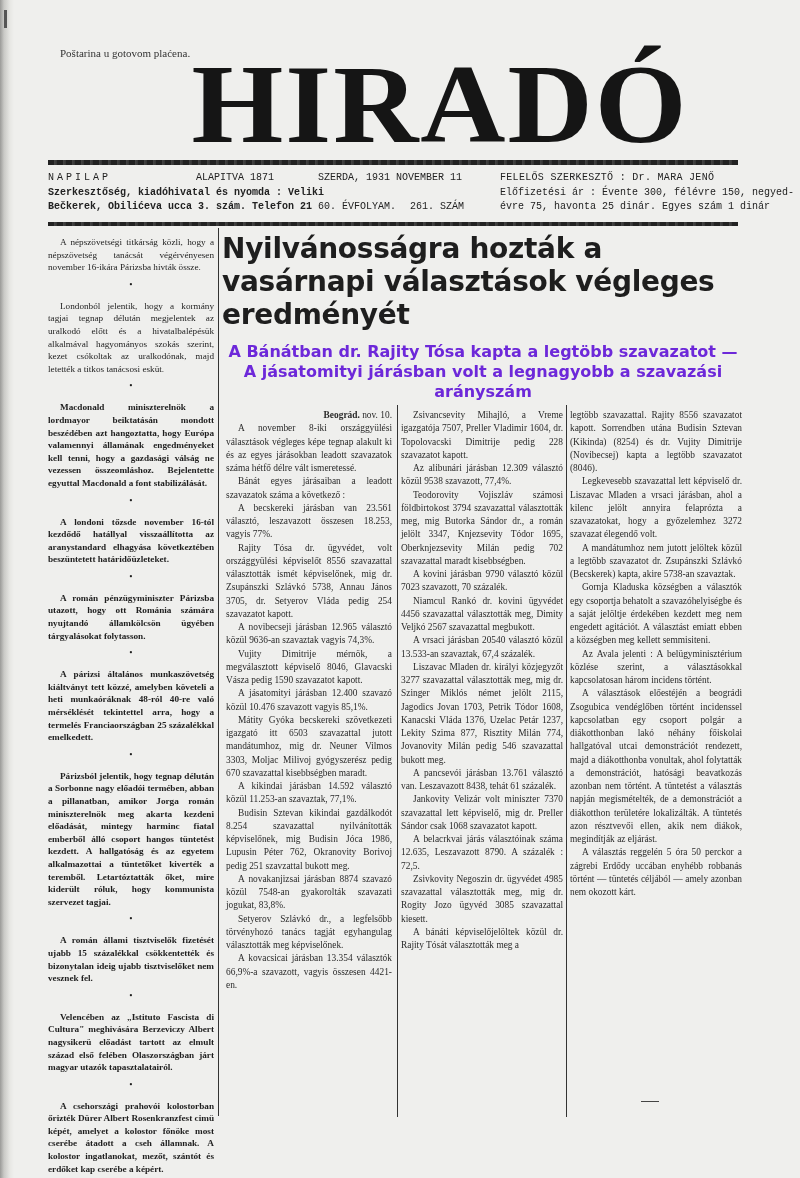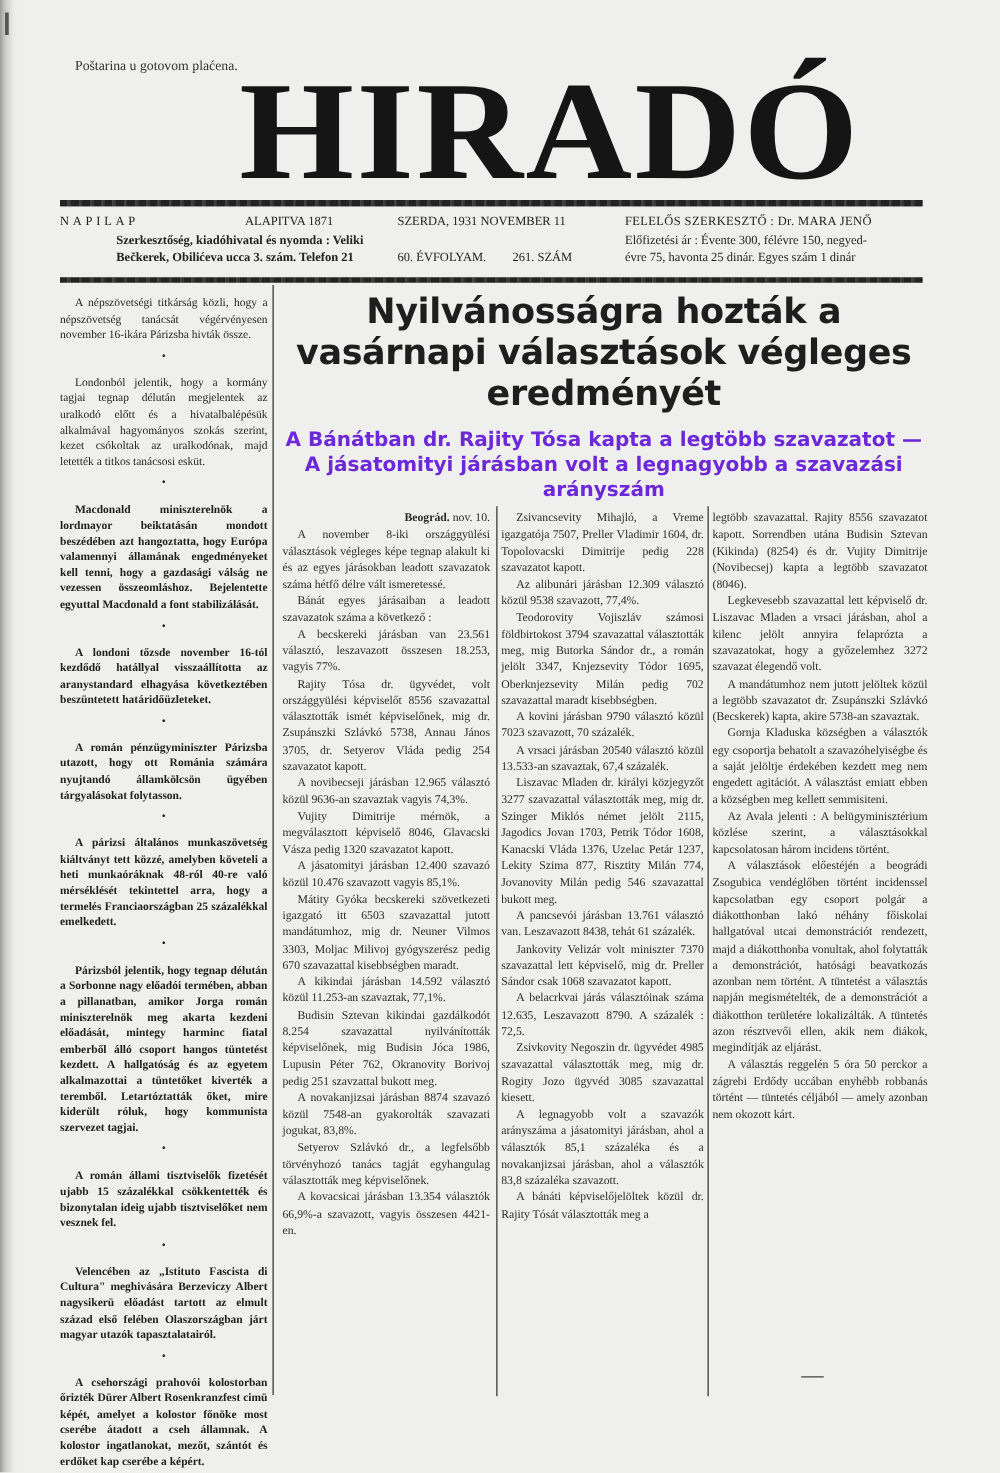--- a/index.html
+++ b/index.html
@@ -8,31 +8,31 @@
   .edge{position:absolute;left:0;top:0;width:14px;height:1178px;
         background:linear-gradient(90deg,#9a9a98 0,#c9c9c6 4px,#e7e7e4 10px,#efefed 14px);}
   .edge-mark{position:absolute;left:4px;top:10px;width:3px;height:18px;background:#555;}
   .postage{position:absolute;left:60px;top:47px;font-size:11px;color:#333;}
   .title{position:absolute;left:95px;top:52px;width:690px;height:106px;
          font-family:"Liberation Serif","DejaVu Serif",serif;font-weight:bold;
          font-size:118px;line-height:106px;letter-spacing:2px;color:#151515;
          text-align:center;transform:scaleY(0.95);}
   .rule-thick{position:absolute;left:48px;width:690px;height:5px;background:#2a2a2a;
               background-image:repeating-linear-gradient(90deg,#222 0,#222 6px,#444 6px,#333 9px);}
-  .mast{position:absolute;font-size:10px;line-height:14px;white-space:nowrap;color:#222;}
-  .mast b{font-weight:bold;margin-left:45px;}
+  .mast{position:absolute;font-size:10px;line-height:14px;white-space:nowrap;color:#222;font-family:Liberation Mono, monospace;}
+  .mast b{font-weight:bold;}
   .spaced{letter-spacing:3px;}
   .vrule{position:absolute;width:1px;background:#333;}
   .col{position:absolute;font-size:9.4px;line-height:13.25px;text-align:justify;color:#2a2a2a;}
   .col p{margin:0;text-indent:12px;}
   .left-col{left:48px;top:236px;width:166px;font-weight:bold;font-size:9.2px;line-height:12.6px;color:#1e1e1e;}
   .left-col p{margin:0 0 0 0;text-indent:12px;}
   .bullet{text-align:center;margin:6px 0 10px 0;font-size:8px;line-height:10px;}
   .left-col .lead{font-weight:normal;}
-  .head1{position:absolute;left:222px;top:232px;width:522px;text-align:center;
+  .head1{position:absolute;left:222px;top:232px;width:522px;text-align:left;
          font-family:"DejaVu Sans","Liberation Sans",sans-serif;font-weight:bold;
          font-size:28px;line-height:33px;color:#1e1e1e;letter-spacing:-0.3px;}
   .head2{position:absolute;left:222px;top:342px;width:522px;text-align:center;
          font-family:"DejaVu Sans","Liberation Sans",sans-serif;font-weight:bold;
          font-size:16px;line-height:20px;color:#6d28d9;}
   .dateline{text-align:right;text-indent:0!important;}
   .dateline b{font-weight:bold;text-align:right;}
   .endrule{position:absolute;left:641px;top:1101px;width:18px;height:1px;background:#444;}
 </style>
 </head>
@@ -89,42 +89,42 @@
 <div class="head1">Nyilvánosságra hozták a vasárnapi választások végleges eredményét</div>
 <div class="head2">A Bánátban dr. Rajity Tósa kapta a legtöbb szavazatot — A jásatomityi járásban volt a legnagyobb a szavazási arányszám</div>
 
 <div class="col" style="left:226px;top:409px;width:166px">
   <p class="dateline"><b>Beográd.</b> <span>nov. 10.</span></p>
   <p>A november 8-iki országgyülési választások végleges képe tegnap alakult ki és az egyes járásokban leadott szavazatok száma hétfő délre vált ismeretessé.</p>
   <p>Bánát egyes járásaiban a leadott szavazatok száma a következő :</p>
   <p>A becskereki járásban van 23.561 választó, leszavazott összesen 18.253, vagyis 77%.</p>
   <p>Rajity Tósa dr. ügyvédet, volt országgyülési képviselőt 8556 szavazattal választották ismét képviselőnek, mig dr. Zsupánszki Szlávkó 5738, Annau János 3705, dr. Setyerov Vláda pedig 254 szavazatot kapott.</p>
   <p>A novibecseji járásban 12.965 választó közül 9636-an szavaztak vagyis 74,3%.</p>
-  <p>Vujity Dimitrije mérnök, a megválasztott képviselő 8046, Glavacski Vásza pedig 1320 szavazatot kapott.</p>
+  <p>Vujity Dimitrije mérnök, a megválasztott képviselő 8046, Glavacski Vásza pedig 1590 szavazatot kapott.</p>
   <p>A jásatomityi járásban 12.400 szavazó közül 10.476 szavazott vagyis 85,1%.</p>
   <p>Mátity Gyóka becskereki szövetkezeti igazgató itt 6503 szavazattal jutott mandátumhoz, mig dr. Neuner Vilmos 3303, Moljac Milivoj gyógyszerész pedig 670 szavazattal kisebbségben maradt.</p>
   <p>A kikindai járásban 14.592 választó közül 11.253-an szavaztak, 77,1%.</p>
   <p>Budisin Sztevan kikindai gazdálkodót 8.254 szavazattal nyilvánították képviselőnek, mig Budisin Jóca 1986, Lupusin Péter 762, Okranovity Borivoj pedig 251 szavzattal bukott meg.</p>
   <p>A novakanjizsai járásban 8874 szavazó közül 7548-an gyakorolták szavazati jogukat, 83,8%.</p>
   <p>Setyerov Szlávkó dr., a legfelsőbb törvényhozó tanács tagját egyhangulag választották meg képviselőnek.</p>
   <p>A kovacsicai járásban 13.354 választók 66,9%-a szavazott, vagyis összesen 4421-en.</p>
 </div>
 
 <div class="col" style="left:401px;top:409px;width:162px">
   <p>Zsivancsevity Mihajló, a Vreme igazgatója 7507, Preller Vladimir 1604, dr. Topolovacski Dimitrije pedig 228 szavazatot kapott.</p>
   <p>Az alibunári járásban 12.309 választó közül 9538 szavazott, 77,4%.</p>
   <p>Teodorovity Vojiszláv számosi földbirtokost 3794 szavazattal választották meg, mig Butorka Sándor dr., a román jelölt 3347, Knjezsevity Tódor 1695, Oberknjezsevity Milán pedig 702 szavazattal maradt kisebbségben.</p>
   <p>A kovini járásban 9790 választó közül 7023 szavazott, 70 százalék.</p>
+  <p>Niamcul Rankó dr. kovini ügyvédet 4456 szavazattal választották meg, Dimity Veljkó 2567 szavazattal megbukott.</p>
   <p>A vrsaci járásban 20540 választó közül 13.533-an szavaztak, 67,4 százalék.</p>
   <p>Liszavac Mladen dr. királyi közjegyzőt 3277 szavazattal választották meg, mig dr. Szinger Miklós német jelölt 2115, Jagodics Jovan 1703, Petrik Tódor 1608, Kanacski Vláda 1376, Uzelac Petár 1237, Lekity Szima 877, Risztity Milán 774, Jovanovity Milán pedig 546 szavazattal bukott meg.</p>
   <p>A pancsevói járásban 13.761 választó van. Leszavazott 8438, tehát 61 százalék.</p>
   <p>Jankovity Velizár volt miniszter 7370 szavazattal lett képviselő, mig dr. Preller Sándor csak 1068 szavazatot kapott.</p>
   <p>A belacrkvai járás választóinak száma 12.635, Leszavazott 8790. A százalék : 72,5.</p>
   <p>Zsivkovity Negoszin dr. ügyvédet 4985 szavazattal választották meg, mig dr. Rogity Jozo ügyvéd 3085 szavazattal kiesett.</p>
-  <p>A legnagyobb volt a szavazók arányszáma a jásatomityi járásban, ahol a választók 85,1 százaléka és a novakanjizsai járásban, ahol a választók 83,8 százaléka szavazott.</p>
   <p>A bánáti képviselőjelöltek közül dr. Rajity Tósát választották meg a</p>
 </div>
 
 <div class="col" style="left:570px;top:409px;width:172px">
   <p style="text-indent:0">legtöbb szavazattal. Rajity 8556 szavazatot kapott. Sorrendben utána Budisin Sztevan (Kikinda) (8254) és dr. Vujity Dimitrije (Novibecsej) kapta a legtöbb szavazatot (8046).</p>
   <p>Legkevesebb szavazattal lett képviselő dr. Liszavac Mladen a vrsaci járásban, ahol a kilenc jelölt annyira felaprózta a szavazatokat, hogy a győzelemhez 3272 szavazat élegendő volt.</p>
   <p>A mandátumhoz nem jutott jelöltek közül a legtöbb szavazatot dr. Zsupánszki Szlávkó (Becskerek) kapta, akire 5738-an szavaztak.</p>
   <p>Gornja Kladuska községben a választók egy csoportja behatolt a szavazóhelyiségbe és a saját jelöltje érdekében kezdett meg nem engedett agitációt. A választást emiatt ebben a községben meg kellett semmisiteni.</p>
   <p>Az Avala jelenti : A belügyminisztérium közlése szerint, a választásokkal kapcsolatosan három incidens történt.</p>
   <p>A választások előestéjén a beográdi Zsogubica vendéglőben történt incidenssel kapcsolatban egy csoport polgár a diákotthonban lakó néhány főiskolai hallgatóval utcai demonstrációt rendezett, majd a diákotthonba vonultak, ahol folytatták a demonstrációt, hatósági beavatkozás azonban nem történt. A tüntetést a választás napján megismételték, de a demonstrációt a diákotthon területére lokalizálták. A tüntetés azon résztvevői ellen, akik nem diákok, megindítják az eljárást.</p>

